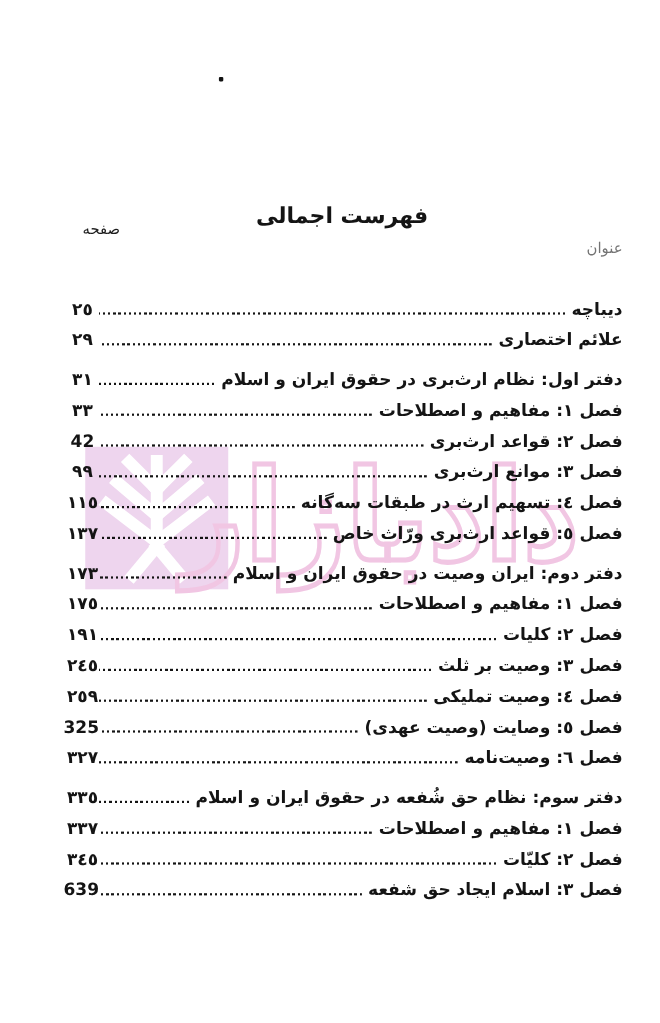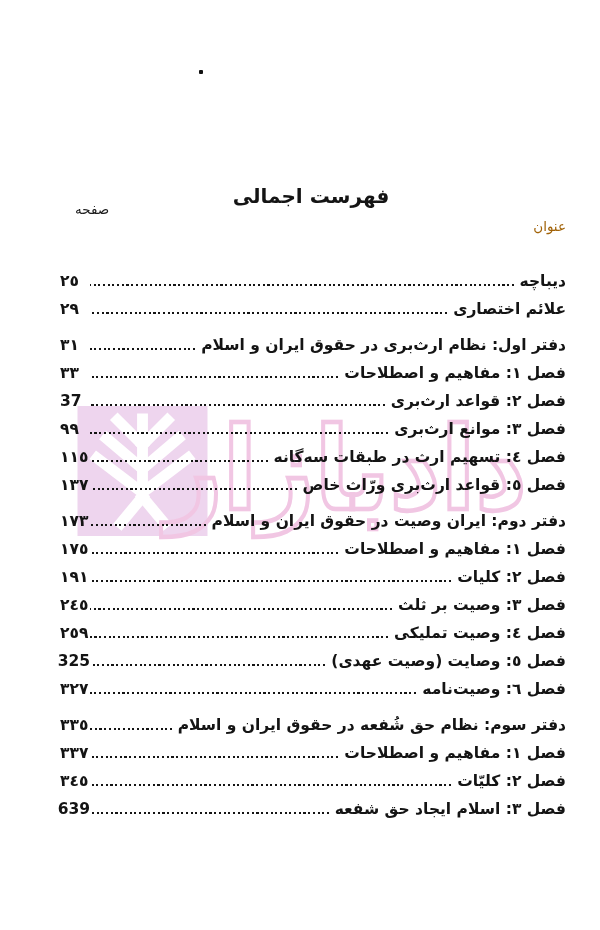--- a/index.html
+++ b/index.html
@@ -38,21 +38,21 @@
     text-align:center;transform:translateX(11px);
     font-size:20px;font-weight:bold;direction:rtl;
     z-index:1;
   }
   .hdr-page{
     position:absolute;left:75px;top:201px;
     font-size:13.5px;color:#1c1c1c;direction:rtl;z-index:1;
   }
   .hdr-title{
     position:absolute;right:34px;top:218px;
-    font-size:13.5px;color:#a16207;direction:rtl;z-index:1;
+    font-size:13.5px;color:#737373;direction:rtl;z-index:1;
   }
   
   .toc{
     position:absolute;left:60px;right:34px;top:267px;
     z-index:1;
   }
   .row{
     display:flex;direction:rtl;align-items:center;
     height:28px;
     font-size:15.5px;font-weight:bold;
@@ -60,21 +60,21 @@
   }
   .row.section{margin-top:8px;}
   .row .label{flex:0 0 auto;margin-left:6px;}
   .row .leader{
     flex:1 1 auto;min-width:8px;height:2.6px;
     transform:translateY(4px);
     background:repeating-linear-gradient(to left,#141414 0,#141414 2.1px,transparent 2.1px,transparent 4.7px);
   }
   .row .num{
     flex:0 0 auto;width:30px;margin-left:0;
-    text-align:left;font-size:15.5px;font-weight:bold;
+    text-align:center;font-size:15.5px;font-weight:bold;
   }
 </style>
 </head>
 <body>
 
 <div class="page">
 
   <div class="stray-dot"></div>
 
   <div class="watermark">
@@ -123,21 +123,21 @@
 
   <div class="row">
     <span class="label">فصل ١: مفاهیم و اصطلاحات</span>
     <span class="leader"></span>
     <span class="num">٣٣</span>
   </div>
 
   <div class="row">
     <span class="label">فصل ٢: قواعد ارث‌بری</span>
     <span class="leader"></span>
-    <span class="num">37</span>
+    <span class="num">42</span>
   </div>
 
   <div class="row">
     <span class="label">فصل ٣: موانع ارث‌بری</span>
     <span class="leader"></span>
     <span class="num">٩٩</span>
   </div>
 
   <div class="row">
     <span class="label">فصل ٤: تسهیم ارث در طبقات سه‌گانه</span>

